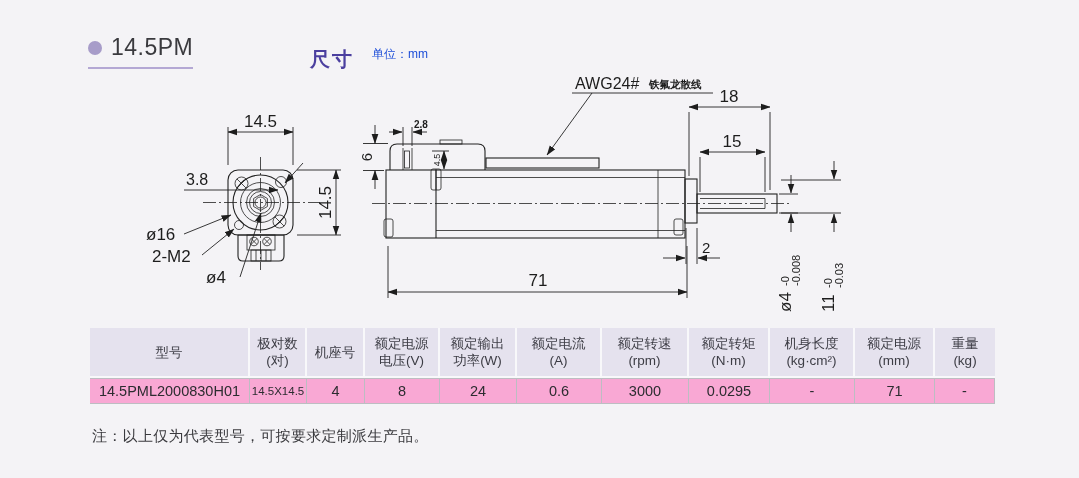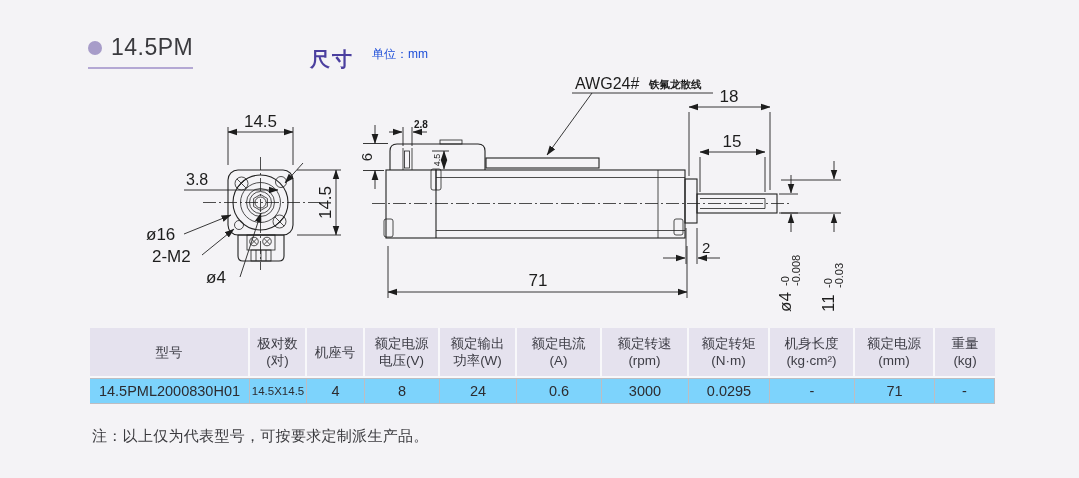--- a/index.html
+++ b/index.html
@@ -56,21 +56,21 @@
     background:#e5e2ee;
     border-right:2px solid #f8f8fa;
     border-bottom:2px solid #f8f8fa;
     height:50px;
     display:flex;flex-direction:column;justify-content:center;align-items:center;
     font-size:13.5px;line-height:17px;color:#3d3d45;
     box-sizing:border-box;text-align:center;
   }
   .th:nth-child(11){border-right:none;}
   .td{
-    background:#7dd3fc;
+    background:#f9a8d4;
     border:1px solid #bdbdc2;border-left:none;
     height:26px;box-sizing:border-box;
     display:flex;align-items:center;justify-content:center;
     font-size:14.5px;color:#2c2c30;
   }
   .td:first-of-type{border-left:1px solid #bdbdc2;}
   .td.small{font-size:11.5px;}
 
   .note{
     position:absolute;left:92px;top:419px;

